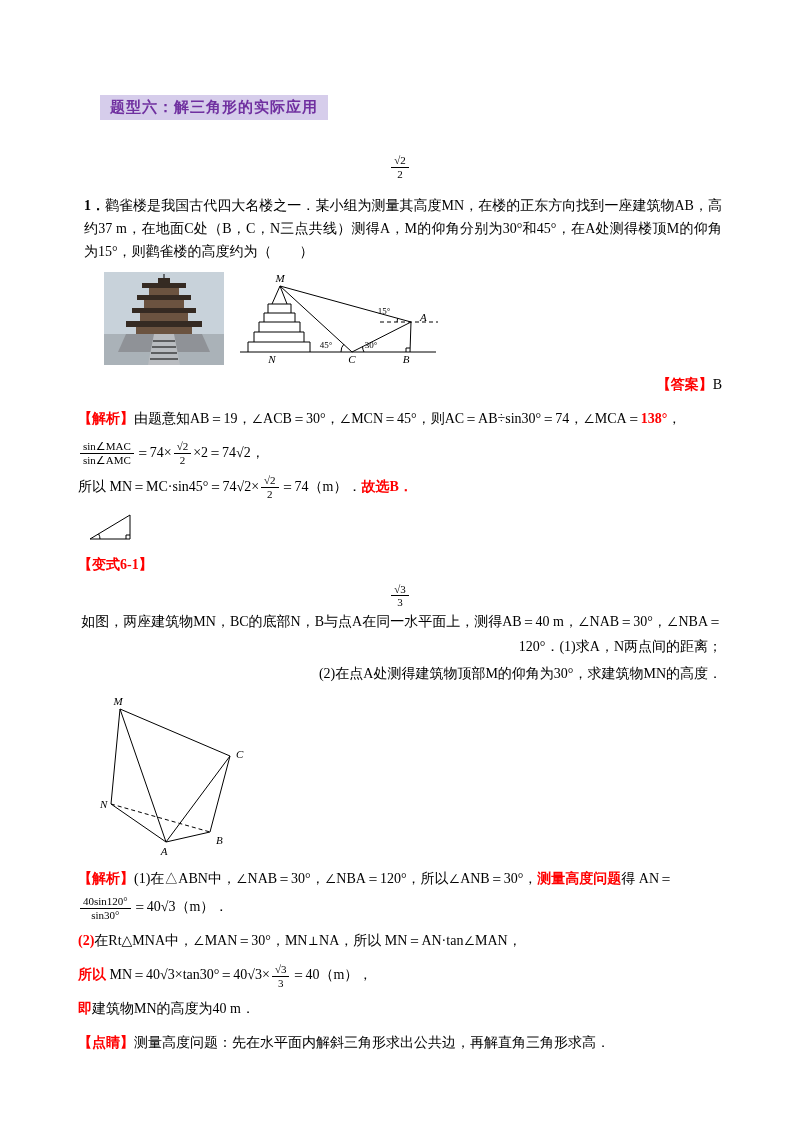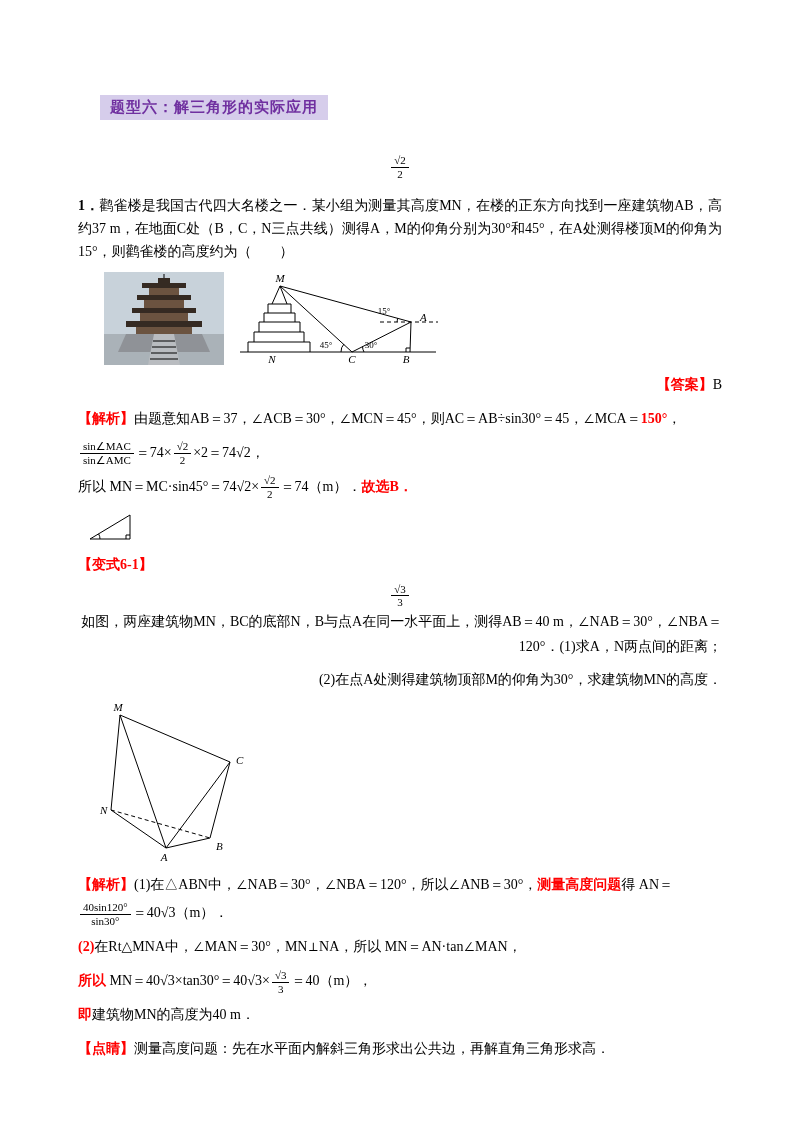--- a/index.html
+++ b/index.html
@@ -3,21 +3,21 @@
 <meta charset="utf-8">
 <style>
   html,body{margin:0;padding:0;background:#ffffff;}
   .page{position:relative;width:800px;height:1132px;background:#ffffff;overflow:hidden;
         font-family:"Liberation Serif",serif;color:#000;font-size:14px;}
   .content{padding:0 78px;}
   .header-band{display:inline-block;margin:95px 0 0 22px;background:#d6cdeb;padding:3px 10px;}
   .header-band .ht{color:#7030a0;font-weight:bold;font-size:15px;
         font-family:"Liberation Sans",sans-serif;letter-spacing:1px;}
   .center-frag{text-align:center;margin-top:34px;font-size:12px;}
-  .para{margin:14px 0 0 0;text-align:justify;line-height:1.65;}
+  .para{margin:14px 0 0 6px;text-align:justify;line-height:1.65;}
   .qnum{font-weight:bold;}
   .figures-row{display:flex;align-items:flex-end;gap:10px;margin:6px 0 0 26px;}
   .line{margin:14px 0 0 0;line-height:1.8;text-align:right;}
   .rich{margin:6px 0 0 0;line-height:2.0;}
   .red{color:#ff0000;font-weight:bold;}
   .frac{display:inline-flex;flex-direction:column;align-items:center;vertical-align:middle;
         font-size:11px;line-height:1.15;margin:0 2px;}
   .frac .num{border-bottom:1px solid #000;padding:0 3px;}
   .frac .den{padding:0 3px;}
   .mini-sketch{display:block;margin:2px 0 0 6px;}
@@ -96,21 +96,21 @@
         <text class="lbl" x="118" y="93" text-anchor="middle">C</text>
         <text class="lbl" x="172" y="93" text-anchor="middle">B</text>
         <text class="ang" x="92" y="78" text-anchor="middle">45°</text>
         <text class="ang" x="137" y="78" text-anchor="middle">30°</text>
         <text class="ang" x="150" y="44" text-anchor="middle">15°</text>
       </svg>
     </div>
 
     
     <p class="rich line"><span class="red">【答案】</span><span>B</span></p>
-    <p class="rich"><span class="red">【解析】</span><span>由题意知AB＝37，∠ACB＝30°，∠MCN＝45°，则AC＝AB÷sin30°＝45，∠MCA＝</span><span class="red">150°</span><span>，</span></p>
+    <p class="rich"><span class="red">【解析】</span><span>由题意知AB＝19，∠ACB＝30°，∠MCN＝45°，则AC＝AB÷sin30°＝74，∠MCA＝</span><span class="red">138°</span><span>，</span></p>
     <p class="rich"><span class="frac">
           <span class="num">sin∠MAC</span>
           <span class="den">sin∠AMC</span>
         </span><span>＝74×</span><span class="frac">
           <span class="num">√2</span>
           <span class="den">2</span>
         </span><span>×2＝74√2，</span></p>
     <p class="rich"><span>所以 MN＝MC·sin45°＝74√2×</span><span class="frac">
           <span class="num">√2</span>
           <span class="den">2</span>
@@ -129,21 +129,21 @@
     <p class="rich variant-label"><span class="red">【变式6-1】</span></p>
 
     <div class="center-frag" style="margin-top:0;">
       <span class="frac">
         <span class="num">√3</span>
         <span class="den">3</span>
       </span>
     </div>
 
     <p class="line" style="margin-top:0;">如图，两座建筑物MN，BC的底部N，B与点A在同一水平面上，测得AB＝40 m，∠NAB＝30°，∠NBA＝120°．(1)求A，N两点间的距离；</p>
-    <p class="line" style="margin-top:8px;">(2)在点A处测得建筑物顶部M的仰角为30°，求建筑物MN的高度．</p>
+    <p class="line" style="margin-top:2px;">(2)在点A处测得建筑物顶部M的仰角为30°，求建筑物MN的高度．</p>
 
     
     <svg class="diagram2" width="165" height="165" viewBox="0 0 165 165">
       <line x1="22" y1="15" x2="13" y2="110"></line>
       <line x1="22" y1="15" x2="68" y2="148"></line>
       <line x1="22" y1="15" x2="132" y2="62"></line>
       <line x1="13" y1="110" x2="68" y2="148"></line>
       <line x1="68" y1="148" x2="112" y2="138"></line>
       <line x1="112" y1="138" x2="132" y2="62"></line>
       <line x1="68" y1="148" x2="132" y2="62"></line>

